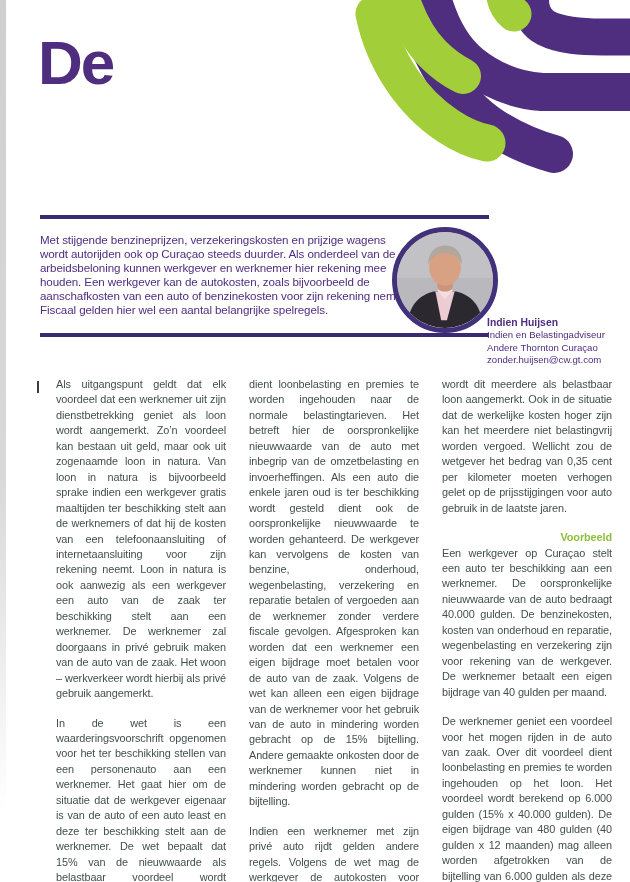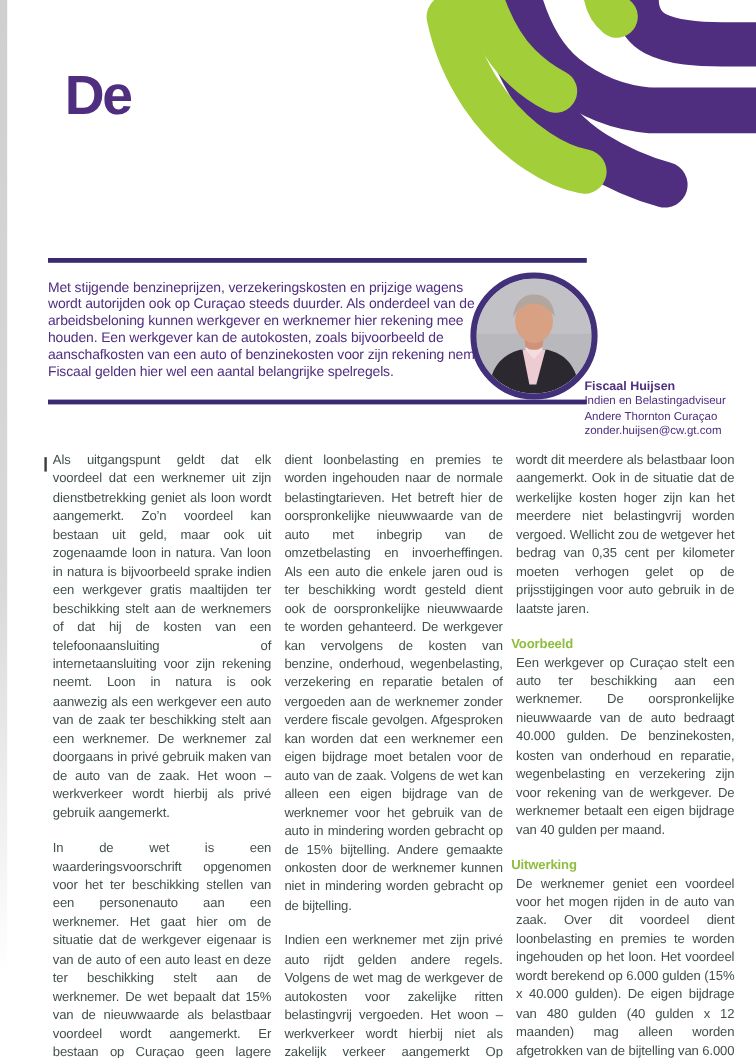--- a/index.html
+++ b/index.html
@@ -7,22 +7,22 @@
     position:relative;width:630px;height:882px;background:#ffffff;
     overflow:hidden;font-family:"Liberation Sans",sans-serif;
     margin:0 auto;
   }
   .edge-shadow{
     position:absolute;left:0;top:0;width:6px;height:882px;
     background:linear-gradient(to bottom,#cfcfcf 0%,#d9d9d9 55%,rgba(217,217,217,0) 92%);
   }
   
   .title{
-    position:absolute;left:38px;top:18px;margin:16px;
-    color:#4F2D7F;font-weight:700;font-size:46px;line-height:90px;
+    position:absolute;left:38px;top:18px;margin:0;
+    color:#4F2D7F;font-weight:700;font-size:62px;line-height:90px;
     letter-spacing:-2px;z-index:3;
   }
   .title span{display:block;}
   
   .swoosh{position:absolute;top:0;right:0;width:300px;height:200px;z-index:1;}
   
   .rule{position:absolute;left:40px;width:449px;height:4px;background:#3A2A72;z-index:2;}
   .rule.top{top:215px;}
   .rule.bottom{top:333px;}
   .intro-text{
@@ -41,24 +41,24 @@
     position:absolute;left:487px;top:317px;width:140px;z-index:3;
     color:#4F2D7F;font-size:9.6px;line-height:12.3px;
   }
   .author-name{font-weight:700;font-size:10.4px;}
   
   .columns{
     position:absolute;left:40px;top:377px;width:572px;
     display:flex;gap:7px;z-index:2;
   }
   .col{width:186px;color:#42504D;font-size:10.9px;line-height:15.45px;}
-  .col p{margin:0 0 14px 4px;text-align:justify;letter-spacing:-0.1px;}
+  .col p{margin:0 0 14px 16px;text-align:justify;letter-spacing:-0.1px;}
   .col h3{
     margin:0;color:#8FBE3E;font-size:10.9px;line-height:15.45px;
-    font-weight:700;letter-spacing:-0.1px;
+    font-weight:700;letter-spacing:-0.1px;text-align:right;
   }
   .cursor-artifact{
     position:absolute;left:37px;top:381px;width:1.5px;height:12px;
     background:#3c3c3c;z-index:3;
   }
 </style>
 </head>
 <body>
 
 <div class="page">
@@ -106,39 +106,38 @@
         <rect x="42" y="48" width="16" height="14" rx="6" fill="#cf9379"></rect>
 
         <ellipse cx="50" cy="37" rx="16.5" ry="19" fill="#d9a183"></ellipse>
 
         <path d="M 32,34 C 33,20 41,14 50,14 C 60,14 67,20 68,33 C 62,25 57,22 50,22 C 42,22 36,26 32,34 Z" fill="#b1a79e"></path>
       </g>
     </svg>
   </div>
 
   <div class="author-info">
-    <div class="author-name">Fiscaal Huijsen</div>
+    <div class="author-name">Indien Huijsen</div>
     <div>Indien en Belastingadviseur</div>
     <div>Andere Thornton Curaçao</div>
     <div>zonder.huijsen@cw.gt.com</div>
   </div>
 
   <div class="cursor-artifact"></div>
 
   <div class="columns">
     <div class="col">
       <p>Als uitgangspunt geldt dat elk voordeel dat een werknemer uit zijn dienstbetrekking geniet als loon wordt aangemerkt. Zo’n voordeel kan bestaan uit geld, maar ook uit zogenaamde loon in natura. Van loon in natura is bijvoorbeeld sprake indien een werkgever gratis maaltijden ter beschikking stelt aan de werknemers of dat hij de kosten van een telefoonaansluiting of internetaansluiting voor zijn rekening neemt. Loon in natura is ook aanwezig als een werkgever een auto van de zaak ter beschikking stelt aan een werknemer. De werknemer zal doorgaans in privé gebruik maken van de auto van de zaak. Het woon – werkverkeer wordt hierbij als privé gebruik aangemerkt.</p>
       <p>In de wet is een waarderingsvoorschrift opgenomen voor het ter beschikking stellen van een personenauto aan een werknemer. Het gaat hier om de situatie dat de werkgever eigenaar is van de auto of een auto least en deze ter beschikking stelt aan de werknemer. De wet bepaalt dat 15% van de nieuwwaarde als belastbaar voordeel wordt aangemerkt. Er bestaan op Curaçao geen lagere percentages voor milieuvriendelijke auto’s of juist hogere percentages voor zwaar vervuilende auto’s. Dit is een gemiste kans voor de Curaçaose overheid om hier sturend op te treden. Over het berekende voordeel</p>
     </div>
     <div class="col">
       <p>dient loonbelasting en premies te worden ingehouden naar de normale belastingtarieven. Het betreft hier de oorspronkelijke nieuwwaarde van de auto met inbegrip van de omzetbelasting en invoerheffingen. Als een auto die enkele jaren oud is ter beschikking wordt gesteld dient ook de oorspronkelijke nieuwwaarde te worden gehanteerd. De werkgever kan vervolgens de kosten van benzine, onderhoud, wegenbelasting, verzekering en reparatie betalen of vergoeden aan de werknemer zonder verdere fiscale gevolgen. Afgesproken kan worden dat een werknemer een eigen bijdrage moet betalen voor de auto van de zaak. Volgens de wet kan alleen een eigen bijdrage van de werknemer voor het gebruik van de auto in mindering worden gebracht op de 15% bijtelling. Andere gemaakte onkosten door de werknemer kunnen niet in mindering worden gebracht op de bijtelling.</p>
       <p>Indien een werknemer met zijn privé auto rijdt gelden andere regels. Volgens de wet mag de werkgever de autokosten voor zakelijke ritten belastingvrij vergoeden. Het woon – werkverkeer wordt hierbij niet als zakelijk verkeer aangemerkt Op Curaçao. Het bedrag van de vergoeding is bij wet vastgesteld op 0,35 cent per zakelijke kilometer. Indien een hoger bedrag wordt vergoed dan 0,35 cent per kilometer</p>
     </div>
     <div class="col">
       <p>wordt dit meerdere als belastbaar loon aangemerkt. Ook in de situatie dat de werkelijke kosten hoger zijn kan het meerdere niet belastingvrij worden vergoed. Wellicht zou de wetgever het bedrag van 0,35 cent per kilometer moeten verhogen gelet op de prijsstijgingen voor auto gebruik in de laatste jaren.</p>
       <h3>Voorbeeld</h3>
       <p>Een werkgever op Curaçao stelt een auto ter beschikking aan een werknemer. De oorspronkelijke nieuwwaarde van de auto bedraagt 40.000 gulden. De benzinekosten, kosten van onderhoud en reparatie, wegenbelasting en verzekering zijn voor rekening van de werkgever. De werknemer betaalt een eigen bijdrage van 40 gulden per maand.</p>
-      <h3>Uitwerking</h3>
       <p>De werknemer geniet een voordeel voor het mogen rijden in de auto van zaak. Over dit voordeel dient loonbelasting en premies te worden ingehouden op het loon. Het voordeel wordt berekend op 6.000 gulden (15% x 40.000 gulden). De eigen bijdrage van 480 gulden (40 gulden x 12 maanden) mag alleen worden afgetrokken van de bijtelling van 6.000 gulden als deze bijdrage wordt betaald voor het privé gebruik van de auto. De werkgever en werknemer dienen dit goed vast te leggen.</p>
     </div>
   </div>
 
 </div>
 
 </body></html>

